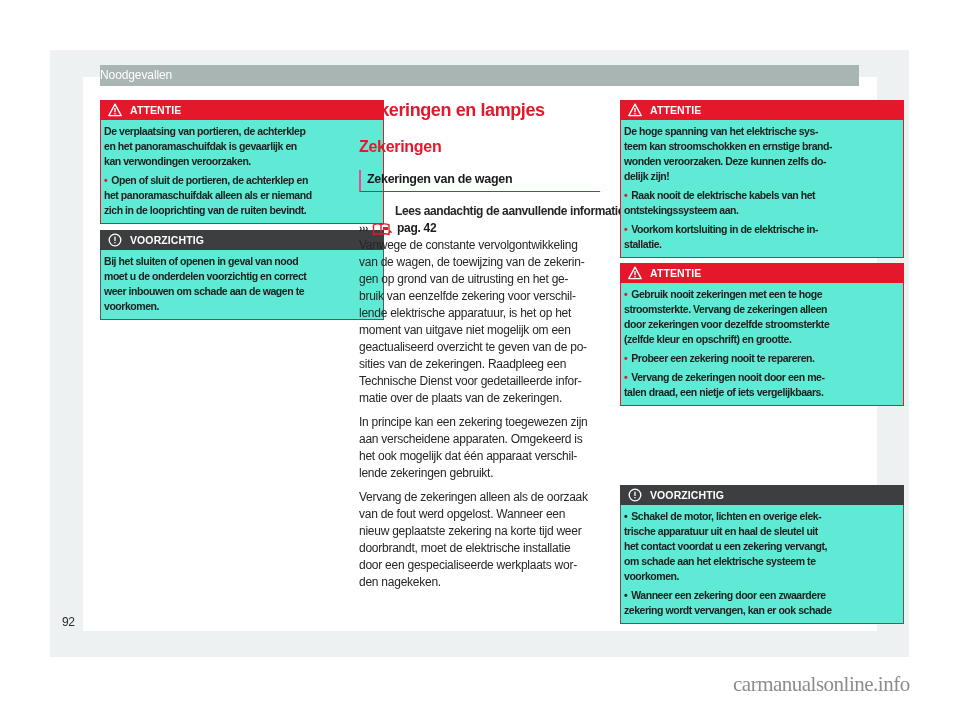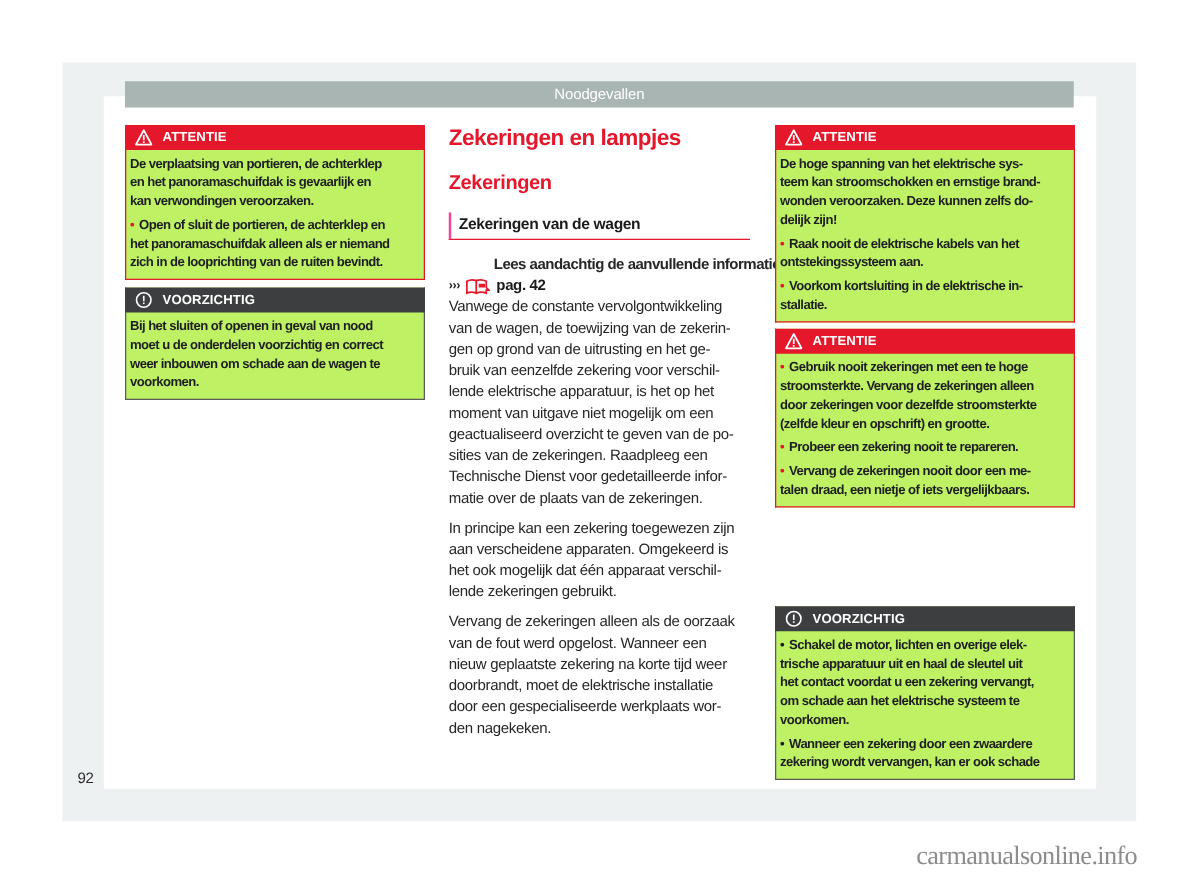--- a/index.html
+++ b/index.html
@@ -6,28 +6,28 @@
     body {
       width: 960px; height: 708px; position: relative; overflow: hidden;
       background: #ffffff;
       font-family: "Liberation Sans", sans-serif;
       color: #1c1c1c;
     }
     .frame { position: absolute; left: 50px; top: 50px; width: 859px; height: 607px; background: #eef1f1; }
     .page { position: absolute; left: 83px; top: 77px; width: 794px; height: 554px; background: #ffffff; }
     .header-bar {
       position: absolute; left: 100px; top: 65px; width: 759px; height: 21px;
-      background: #a9b5b3; color: #ffffff; text-align: center;
+      background: #a9b5b3; color: #ffffff; 
       font-size: 12px; line-height: 21px; letter-spacing: -0.1px;
     }
     .page-number { position: absolute; left: 62px; top: 615px; font-size: 12px; color: #2a2a2a; letter-spacing: -0.3px; }
     .watermark { position: absolute; left: 733px; top: 672px; font-size: 21px; color: #8c8c8c; letter-spacing: -0.5px; font-family: Liberation Serif, serif; }
 
     
-    .box { position: absolute; width: 240px; box-sizing: border-box; background: #bef264; }
+    .box { position: absolute; width: 284px; box-sizing: border-box; background: #5eead4; }
     .box.warn { border: 1px solid #e4172b; border-top: none; }
     .box.caution { border: 1px solid #5a5a5a; border-top: none; }
     .box-head {
       height: 20px; margin: 0 -1px; display: flex; align-items: center;
       color: #ffffff; font-weight: bold; font-size: 10.5px; letter-spacing: 0.1px;
       padding-left: 8px;
     }
     .warn .box-head { background: #e4172b; }
     .caution .box-head { background: #3c3e3f; align-items: center; }
     .head-icon { width: 14px; height: 14px; margin-right: 8px; display: inline-block; }

